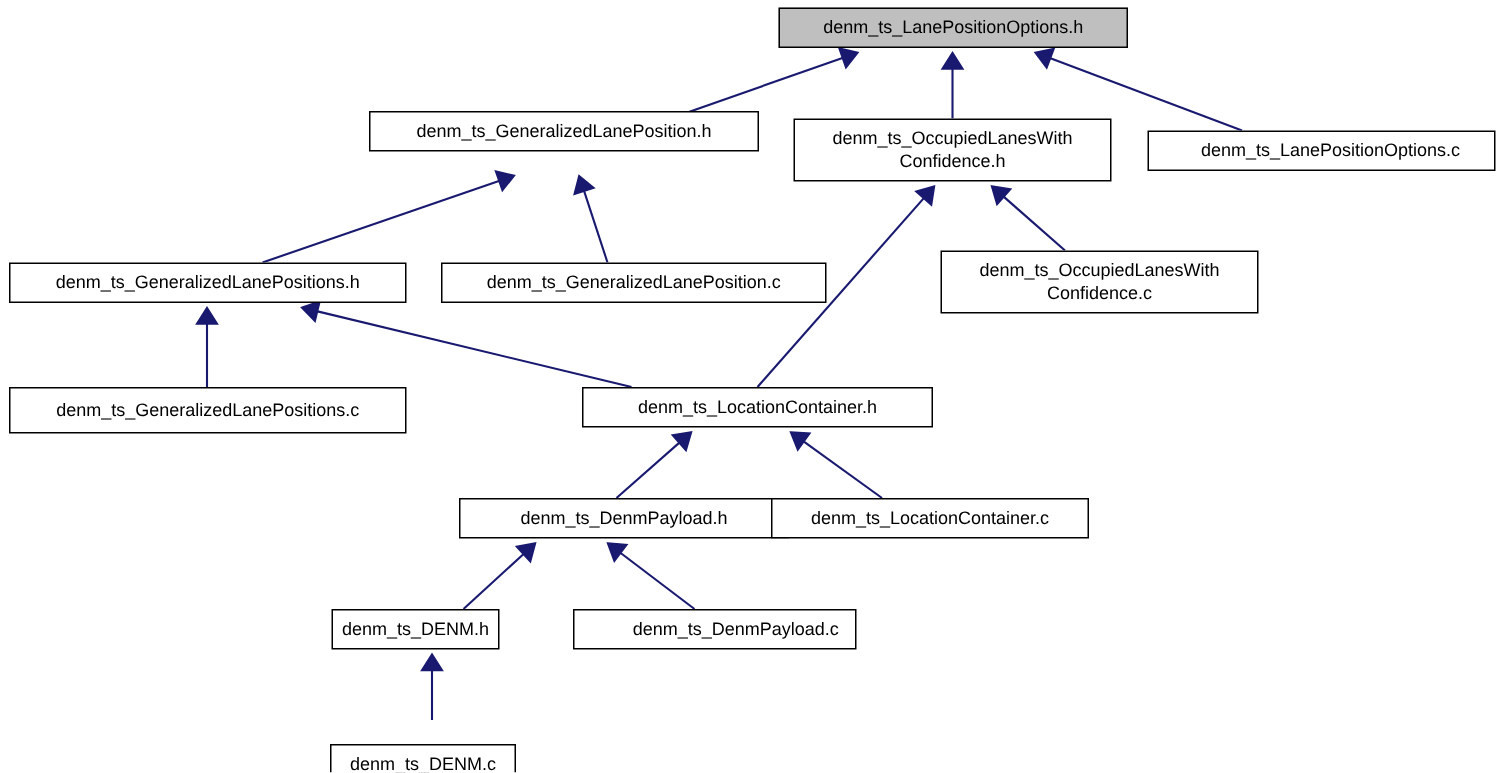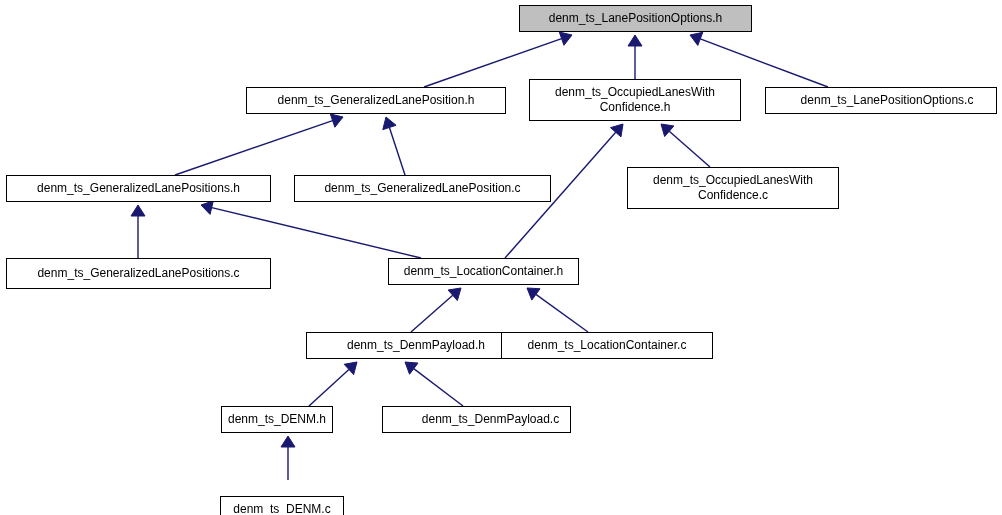--- a/index.html
+++ b/index.html
@@ -103,28 +103,28 @@
       <g>
         <line x1="463" y1="406" x2="413.76360397992636" y2="368.64825129511655" stroke="#191970" stroke-width="1.4"></line>
         <polygon points="405,362 417.994309349546,363.0714123987998 409.53289861030675,374.2250901914333" fill="#191970" stroke="#191970" stroke-width="1"></polygon>
       </g>
       <g>
         <line x1="288" y1="480" x2="288" y2="447" stroke="#191970" stroke-width="1.4"></line>
         <polygon points="288,436 295,447 281,447" fill="#191970" stroke="#191970" stroke-width="1"></polygon>
       </g>
     </svg>
 <div class="node root" style="left: 519px; top: 5px; width: 233px; height: 27px;"><span class="label">denm_ts_LanePositionOptions.h</span></div>
-    <div class="node" style="left: 246px; top: 87px; width: 260px; height: 27px;"><span class="label">denm_ts_GeneralizedLanePosition.h</span></div>
+    <div class="node" style="left: 246px; top: 74px; width: 260px; height: 27px;"><span class="label">denm_ts_GeneralizedLanePosition.h</span></div>
     <div class="node" style="left: 529px; top: 79px; width: 212px; height: 42px;"><span class="label">denm_ts_OccupiedLanesWith
 Confidence.h</span></div>
     <div class="node" style="left: 765px; top: 87px; width: 232px; height: 27px; padding-left: 12px;"><span class="label">denm_ts_LanePositionOptions.c</span></div>
     <div class="node" style="left: 6px; top: 175px; width: 265px; height: 27px; text-align: center;"><span class="label">denm_ts_GeneralizedLanePositions.h</span></div>
     <div class="node" style="left: 294px; top: 175px; width: 257px; height: 27px; text-align: right;"><span class="label">denm_ts_GeneralizedLanePosition.c</span></div>
     <div class="node" style="left: 627px; top: 167px; width: 212px; height: 42px;"><span class="label">denm_ts_OccupiedLanesWith
 Confidence.c</span></div>
     <div class="node" style="left: 6px; top: 258px; width: 265px; height: 31px;"><span class="label">denm_ts_GeneralizedLanePositions.c</span></div>
-    <div class="node" style="left: 388px; top: 258px; width: 191px; height: 27px;"><span class="label">denm_ts_LocationContainer.h</span></div>
+    <div class="node" style="left: 388px; top: 258px; width: 234px; height: 27px;"><span class="label">denm_ts_LocationContainer.h</span></div>
     <div class="node" style="left: 306px; top: 332px; width: 220px; height: 27px;"><span class="label">denm_ts_DenmPayload.h</span></div>
-    <div class="node" style="left: 501px; top: 332px; width: 212px; height: 27px;"><span class="label">denm_ts_LocationContainer.c</span></div>
+    <div class="node" style="left: 514px; top: 332px; width: 212px; height: 27px;"><span class="label">denm_ts_LocationContainer.c</span></div>
     <div class="node" style="left: 221px; top: 406px; width: 112px; height: 27px;"><span class="label">denm_ts_DENM.h</span></div>
     <div class="node" style="left: 382px; top: 406px; width: 189px; height: 27px; padding-left: 28px;"><span class="label">denm_ts_DenmPayload.c</span></div>
     <div class="node" style="left: 220px; top: 480px; width: 124px; height: 27px; margin-top: 16px;"><span class="label">denm_ts_DENM.c</span></div>
   </div>
 
 </body></html>

